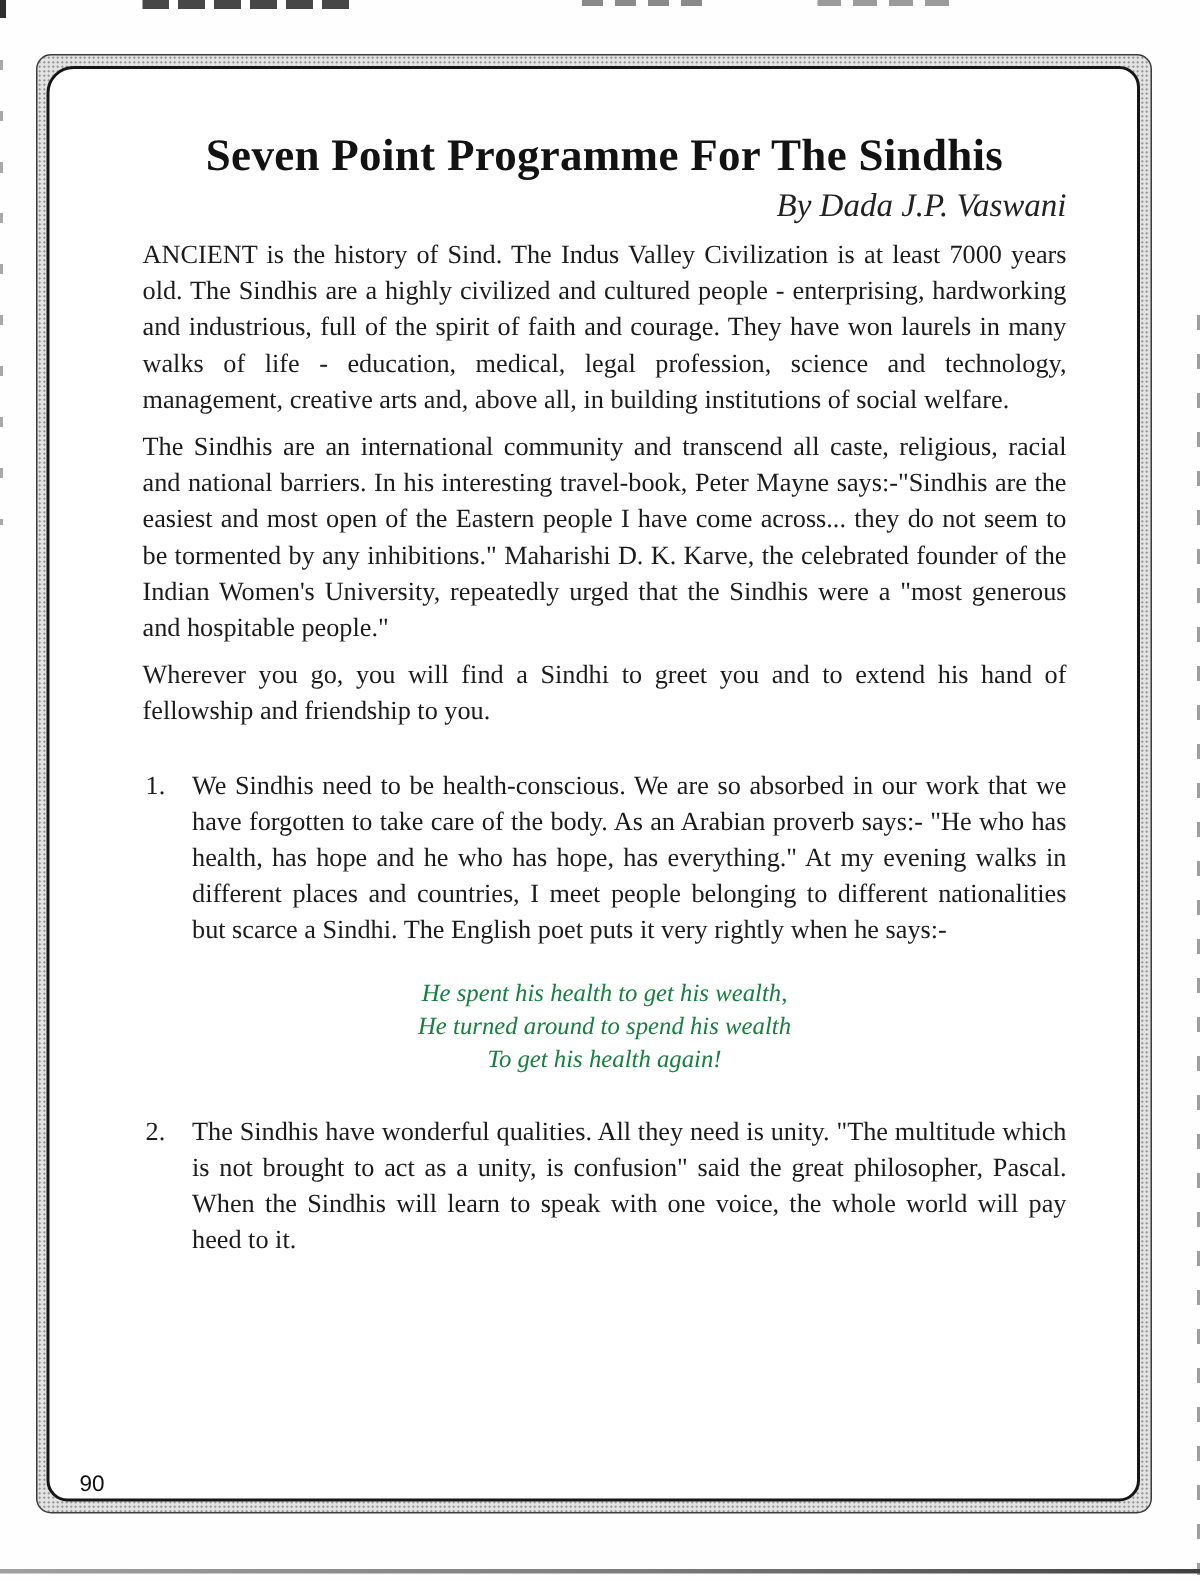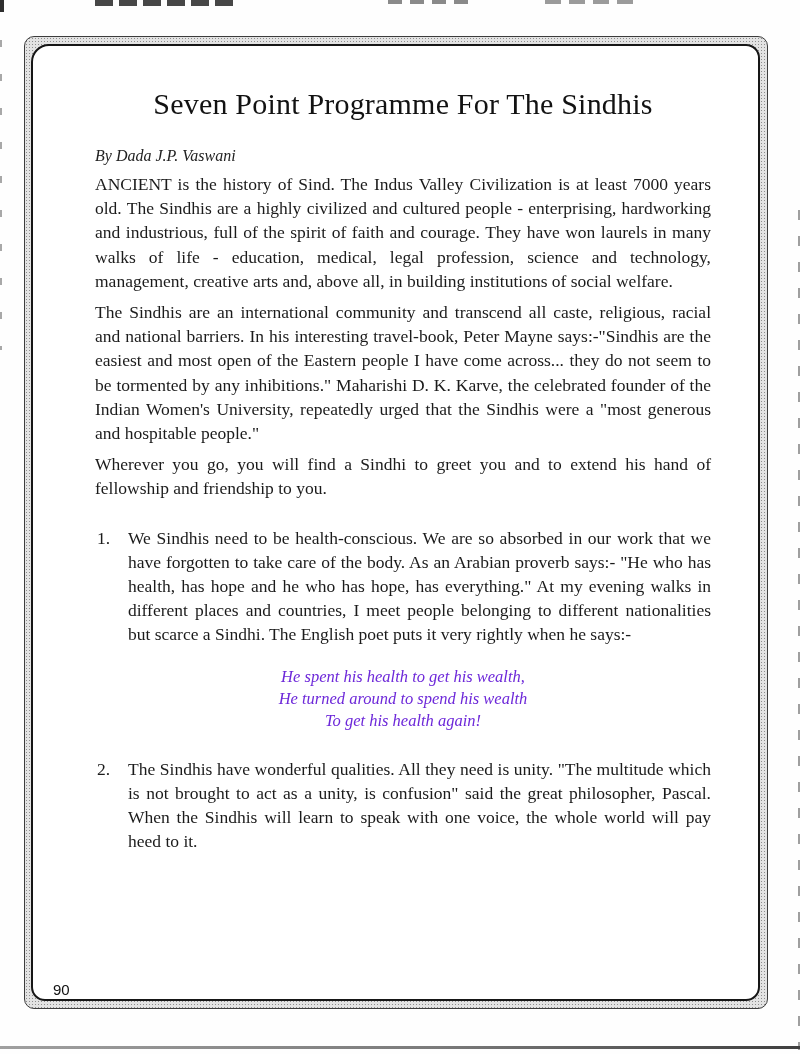--- a/index.html
+++ b/index.html
@@ -27,26 +27,26 @@
     background:#ffffff;
     border:2.5px solid #161616;
     border-radius:18px 14px 14px 14px;
   }
 
   
   .content {
     position:absolute; left:95px; top:86px; width:616px;
   }
   .doc-title {
-    font-size:30px; line-height:36px; font-weight:normal;
+    font-size:30px; line-height:36px; font-weight:bold;
     text-align:center; color:#121212; letter-spacing:0.2px;
   }
   .byline {
-    margin-top:25px; text-align:left;
-    font-style:italic; font-size:16px; color:#222;
+    margin-top:2px; text-align:right;
+    font-style:italic; font-size:22px; color:#222;
   }
   .para {
     margin-top:7px;
     font-size:17.5px; line-height:24.2px;
     text-align:justify;
   }
   .list-item {
     position:relative;
     margin-top:25px;
     padding-left:33px;
@@ -54,21 +54,21 @@
     text-align:justify;
   }
   .list-item .num {
     position:absolute; left:2px; top:0;
   }
   .poem {
     margin-top:19px;
     text-align:center;
     font-style:italic;
     font-size:16.5px; line-height:22px;
-    color:#6d28d9;
+    color:#15803d;
   }
   .page-number {
     position:absolute; left:53px; top:981px;
     font-family:"Liberation Sans", sans-serif;
     font-weight:normal; font-size:15px; color:#111;
   }
 
   
   .scan-top-a {
     position:absolute; left:95px; top:0; width:140px; height:6px;

